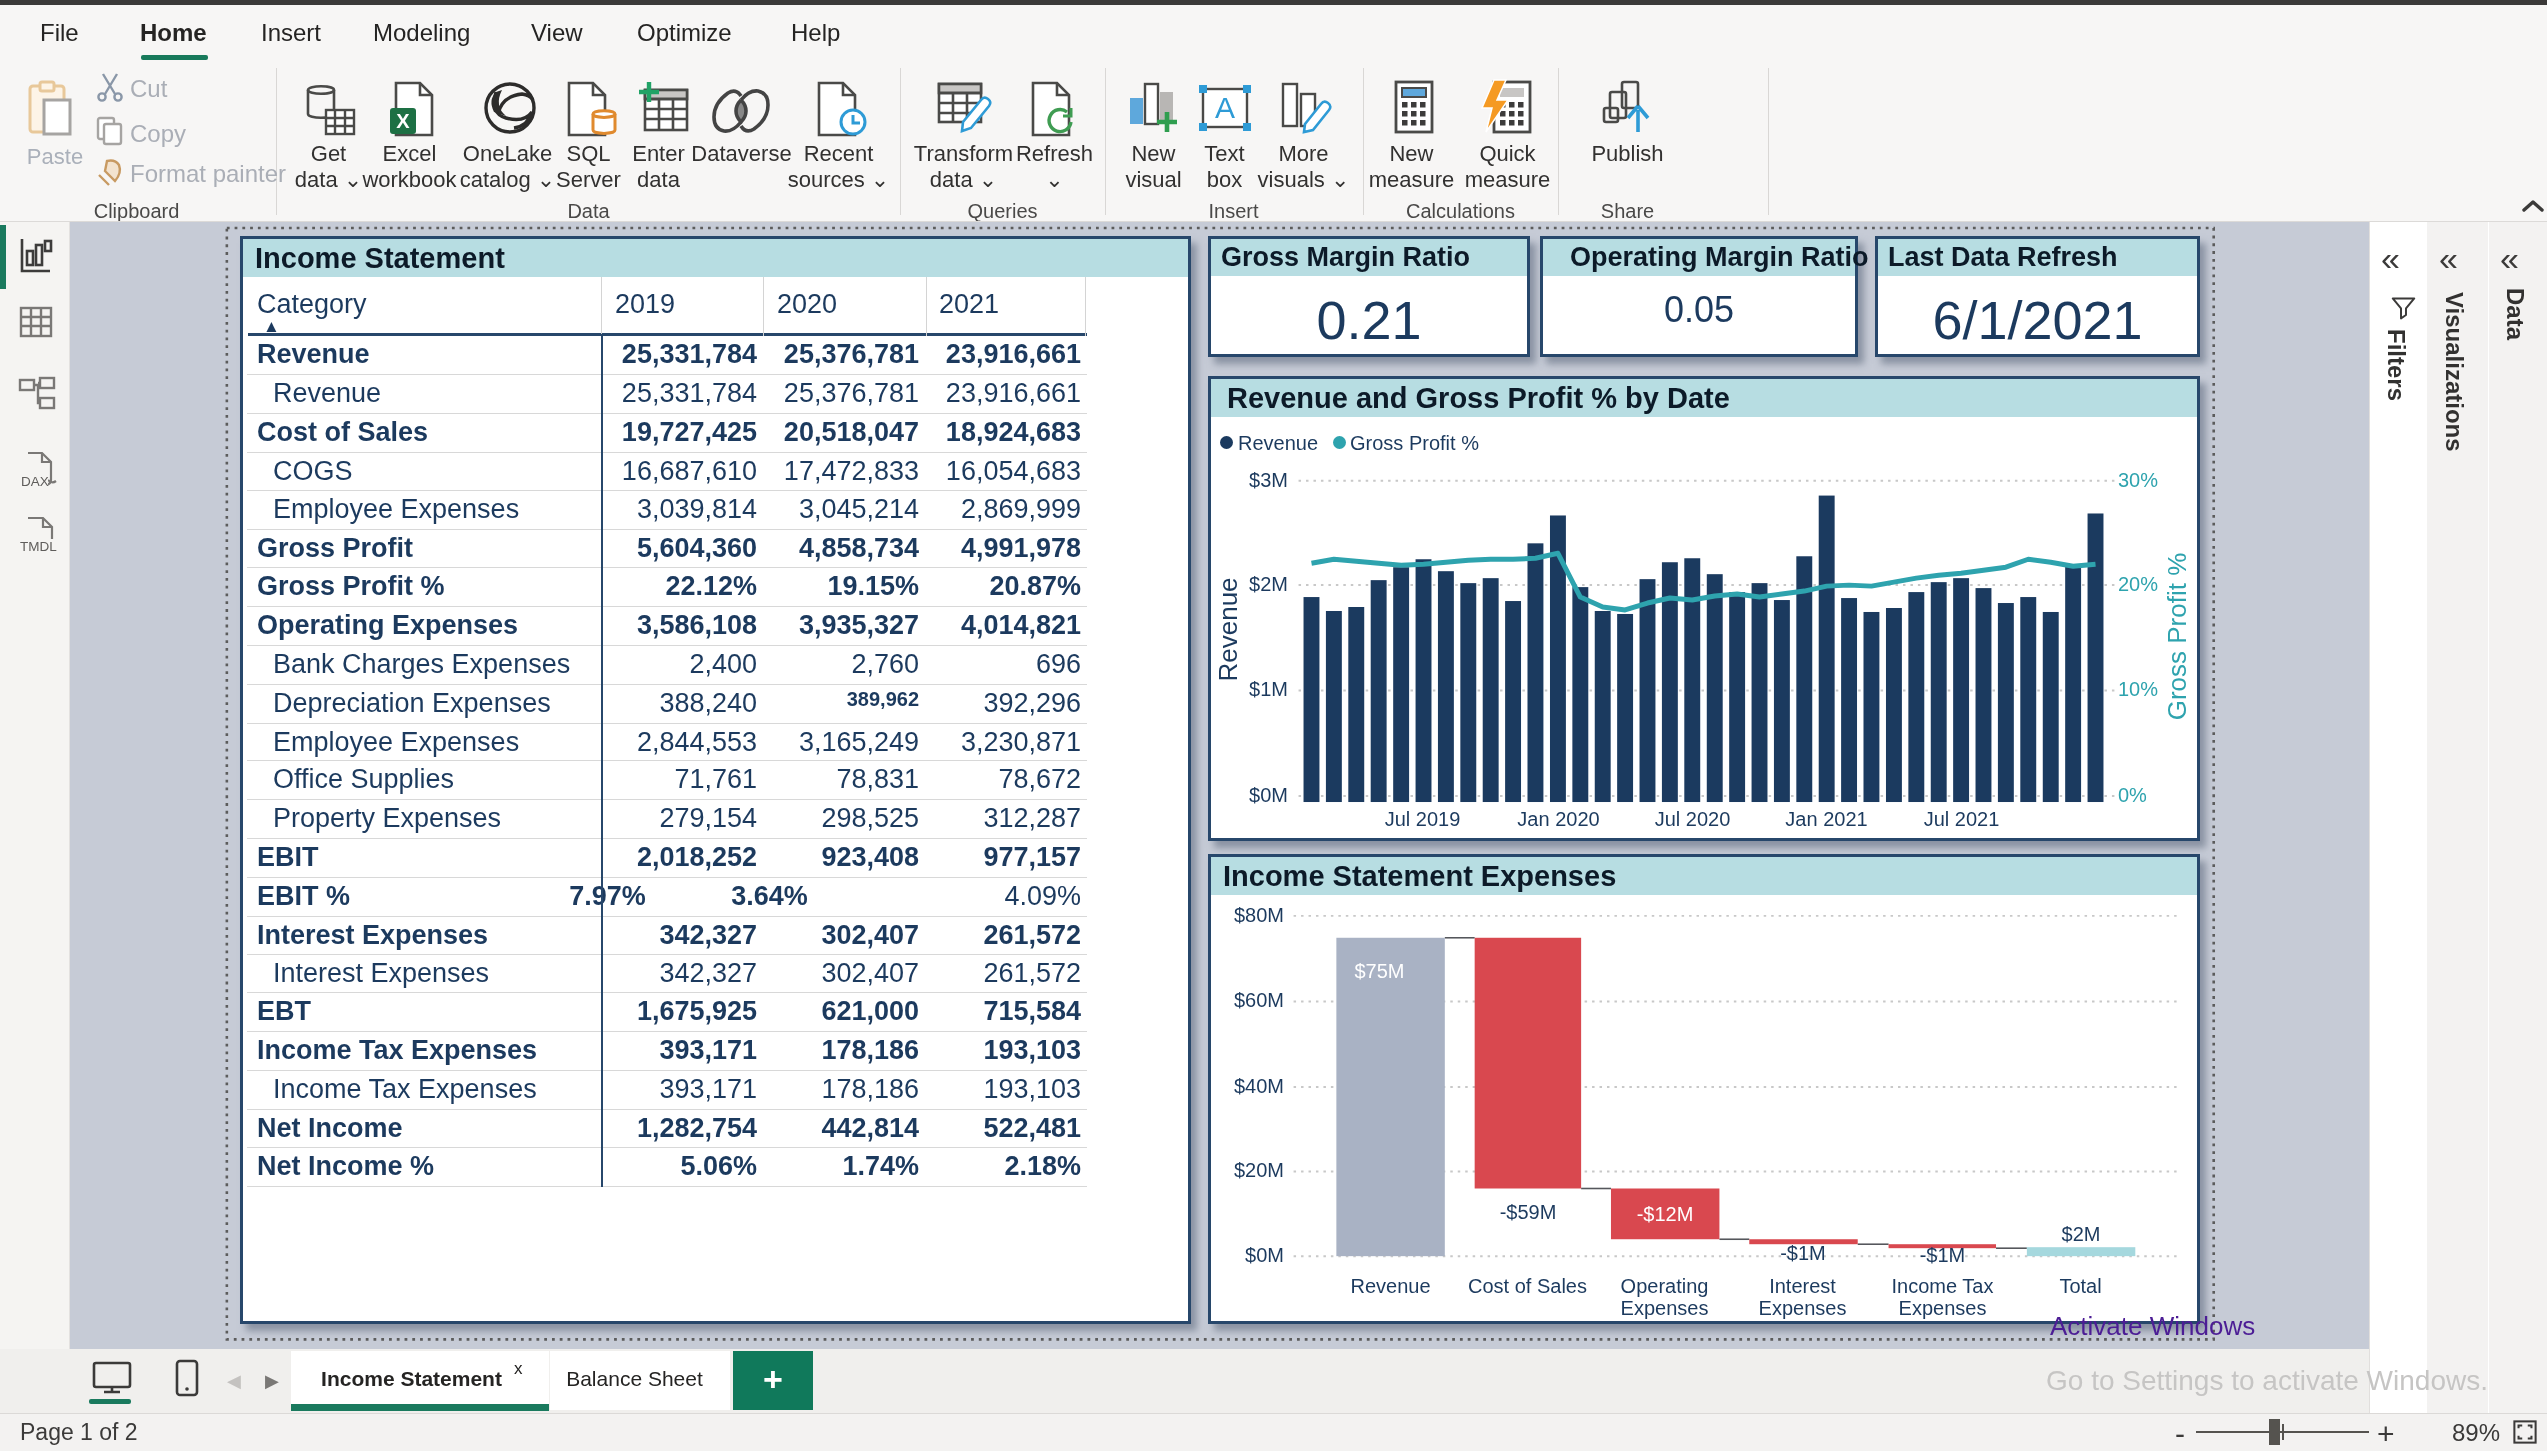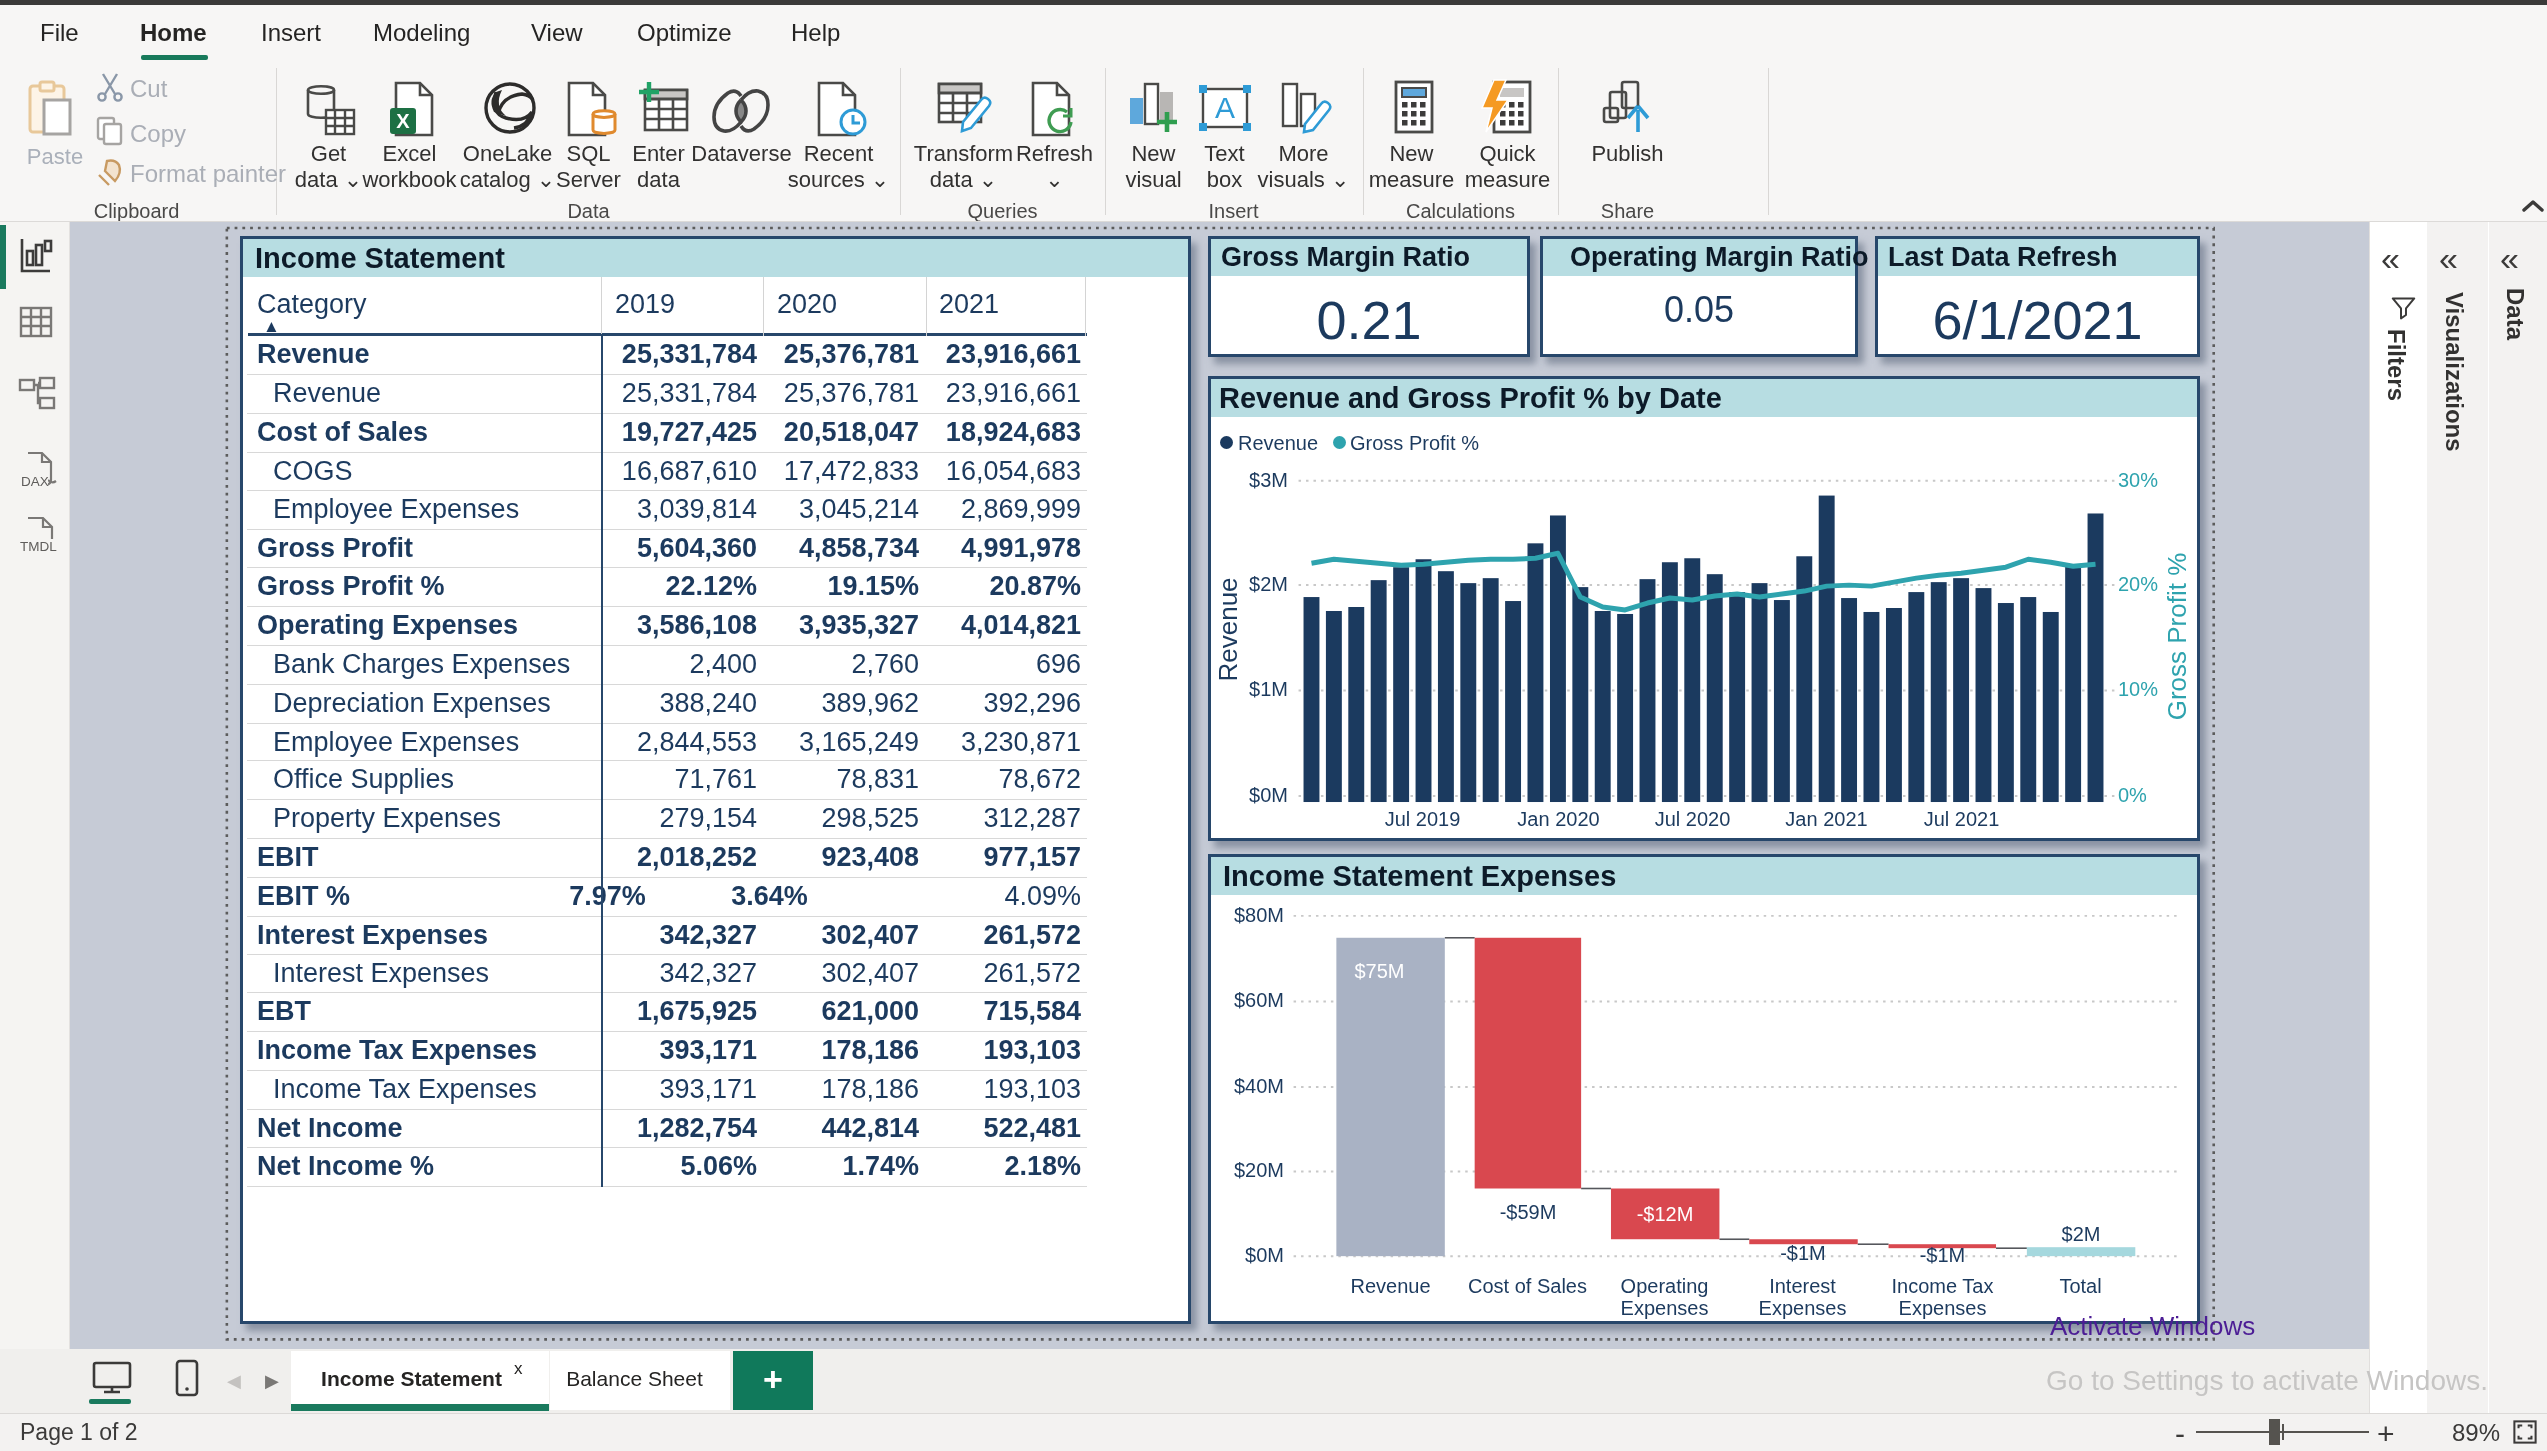--- a/index.html
+++ b/index.html
@@ -313,21 +313,21 @@
 <div class="a nav" style="left:377px;top:371px;width:299px;text-align:right;font-size:27px;font-weight:bold">3,935,327</div>
 <div class="a nav" style="left:539px;top:371px;width:299px;text-align:right;font-size:27px;font-weight:bold">4,014,821</div>
 <div class="a" style="left:4px;top:406px;width:840px;height:1px;background:#d8d8d8"></div>
 <div class="a nav" style="left:30px;top:410px;font-size:27px;font-weight:normal">Bank Charges Expenses</div>
 <div class="a nav" style="left:215px;top:410px;width:299px;text-align:right;font-size:27px;font-weight:normal">2,400</div>
 <div class="a nav" style="left:377px;top:410px;width:299px;text-align:right;font-size:27px;font-weight:normal">2,760</div>
 <div class="a nav" style="left:539px;top:410px;width:299px;text-align:right;font-size:27px;font-weight:normal">696</div>
 <div class="a" style="left:4px;top:445px;width:840px;height:1px;background:#d8d8d8"></div>
 <div class="a nav" style="left:30px;top:449px;font-size:27px;font-weight:normal">Depreciation Expenses</div>
 <div class="a nav" style="left:215px;top:449px;width:299px;text-align:right;font-size:27px;font-weight:normal">388,240</div>
-<div class="a nav" style="left:377px;top:449px;width:299px;text-align:right;font-size:27px;font-weight:normal">389,962</div>
+<div class="a nav" style="left:377px;top:449px;width:299px;text-align:right;font-size:20px;font-weight:bold">389,962</div>
 <div class="a nav" style="left:539px;top:449px;width:299px;text-align:right;font-size:27px;font-weight:normal">392,296</div>
 <div class="a" style="left:4px;top:484px;width:840px;height:1px;background:#d8d8d8"></div>
 <div class="a nav" style="left:30px;top:488px;font-size:27px;font-weight:normal">Employee Expenses</div>
 <div class="a nav" style="left:215px;top:488px;width:299px;text-align:right;font-size:27px;font-weight:normal">2,844,553</div>
 <div class="a nav" style="left:377px;top:488px;width:299px;text-align:right;font-size:27px;font-weight:normal">3,165,249</div>
 <div class="a nav" style="left:539px;top:488px;width:299px;text-align:right;font-size:27px;font-weight:normal">3,230,871</div>
 <div class="a" style="left:4px;top:521px;width:840px;height:1px;background:#d8d8d8"></div>
 <div class="a nav" style="left:30px;top:525px;font-size:27px;font-weight:normal">Office Supplies</div>
 <div class="a nav" style="left:215px;top:525px;width:299px;text-align:right;font-size:27px;font-weight:normal">71,761</div>
 <div class="a nav" style="left:377px;top:525px;width:299px;text-align:right;font-size:27px;font-weight:normal">78,831</div>
@@ -391,21 +391,21 @@
 </div>
 <div class="visual" style="left:1540px;top:236px;width:318px;height:121px">
 <div class="vtitle" style="height:37px;font-size:27px;line-height:37px;padding-left:27px;white-space:nowrap">Operating Margin Ratio</div>
 <div class="a nav" style="left:0;top:50px;width:100%;text-align:center;font-size:36px">0.05</div>
 </div>
 <div class="visual" style="left:1875px;top:236px;width:325px;height:121px">
 <div class="vtitle" style="height:37px;font-size:27px;line-height:37px;padding-left:10px;white-space:nowrap">Last Data Refresh</div>
 <div class="a nav" style="left:0;top:50px;width:100%;text-align:center;font-size:54px">6/1/2021</div>
 </div>
 <div class="visual" style="left:1208px;top:376px;width:992px;height:465px">
-<div class="vtitle" style="height:38px;font-size:29px;line-height:38px;padding-left:8px">Revenue and Gross Profit % by Date</div>
+<div class="vtitle" style="height:38px;font-size:29px;line-height:38px;padding-left:16px">Revenue and Gross Profit % by Date</div>
 <div class="a" style="left:9px;top:57px;width:13px;height:13px;border-radius:7px;background:#1b3a5f"></div>
 <div class="a nav" style="left:27px;top:53px;font-size:20px">Revenue</div>
 <div class="a" style="left:122px;top:57px;width:13px;height:13px;border-radius:7px;background:#2ea3ae"></div>
 <div class="a nav" style="left:139px;top:53px;font-size:20px">Gross Profit %</div>
 <svg class="a" style="left:0;top:0" width="986" height="459" viewBox="0 0 991 461">
       <line x1="88" y1="102" x2="908" y2="102" stroke="#c8c8c8" stroke-width="2" stroke-dasharray="2.5 5"></line>
       <line x1="88" y1="207" x2="908" y2="207" stroke="#c8c8c8" stroke-width="2" stroke-dasharray="2.5 5"></line>
       <line x1="88" y1="313" x2="908" y2="313" stroke="#c8c8c8" stroke-width="2" stroke-dasharray="2.5 5"></line>
       <line x1="88" y1="419" x2="908" y2="419" stroke="#c8c8c8" stroke-width="2" stroke-dasharray="2.5 5"></line>
       <rect x="93.0" y="219" width="16" height="206" fill="#1b3a5f"></rect>

